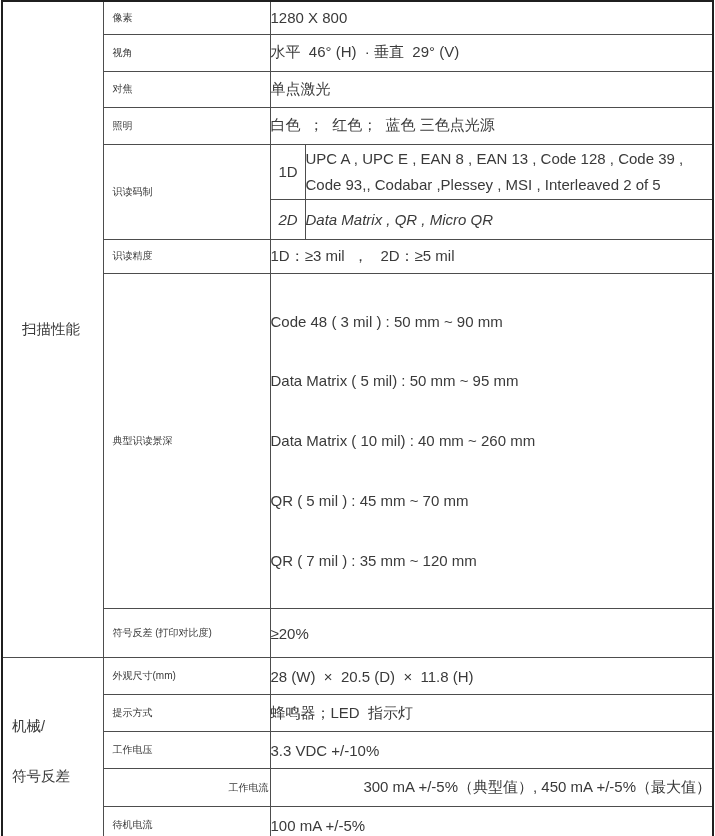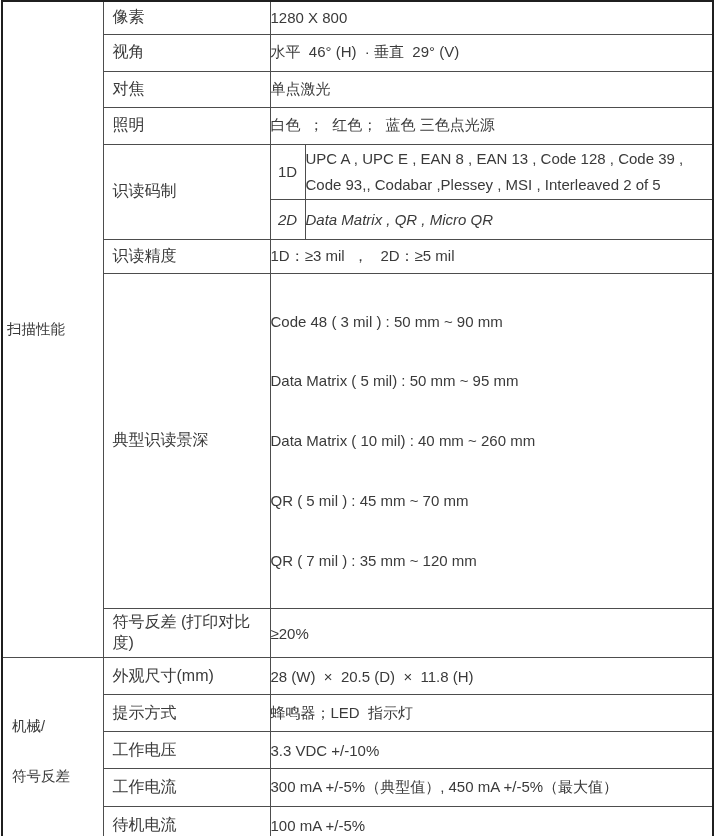--- a/index.html
+++ b/index.html
@@ -24,34 +24,34 @@
     color: #3a3a3a;
     box-sizing: border-box;
     overflow: hidden;
   }
   col.c1 { width: 101px; }
   col.c2 { width: 167px; }
   col.c3 { width: 35px; }
   col.c4 { width: 408px; }
 
   td.cat   { font-size: 14.5px; padding-left: 4px; }
-  td.cat-scan { padding-left: 4px; }
+  td.cat-scan { padding-left: 19px; }
   td.cat-mech { padding-left: 9px; }
   .cat-line { line-height: 50px; height: 50px; }
-  td.label { font-size: 16px; padding-left: 9px; }
+  td.label { font-size: 10px; padding-left: 9px; }
   td.value { font-size: 15px;  padding-left: 0; white-space: pre-wrap; }
-  td.subkey{ font-size: 15px; text-align: center; padding: 0; }
+  td.subkey{ font-size: 15px; padding: 8px; }
   td.multiline { line-height: 26px; margin-left: 41px; }
   td.dof div { line-height: 25.8px; }
 
   tr.h33 { height: 33px; }
   tr.h34 { height: 34px; }
   tr.h36 { height: 36px; }
   tr.h37 { height: 37px; }
-  tr.h38 { height: 38px; }
+  tr.h38 { height: 38px; text-align: right; }
   tr.h40 { height: 40px; font-style: italic; }
   tr.h49 { height: 49px; }
   tr.h55 { height: 55px; }
   tr.h130{ height: 130px; }
 </style>
 </head>
 <body>
 
 <div class="page">
   <table class="spec">

